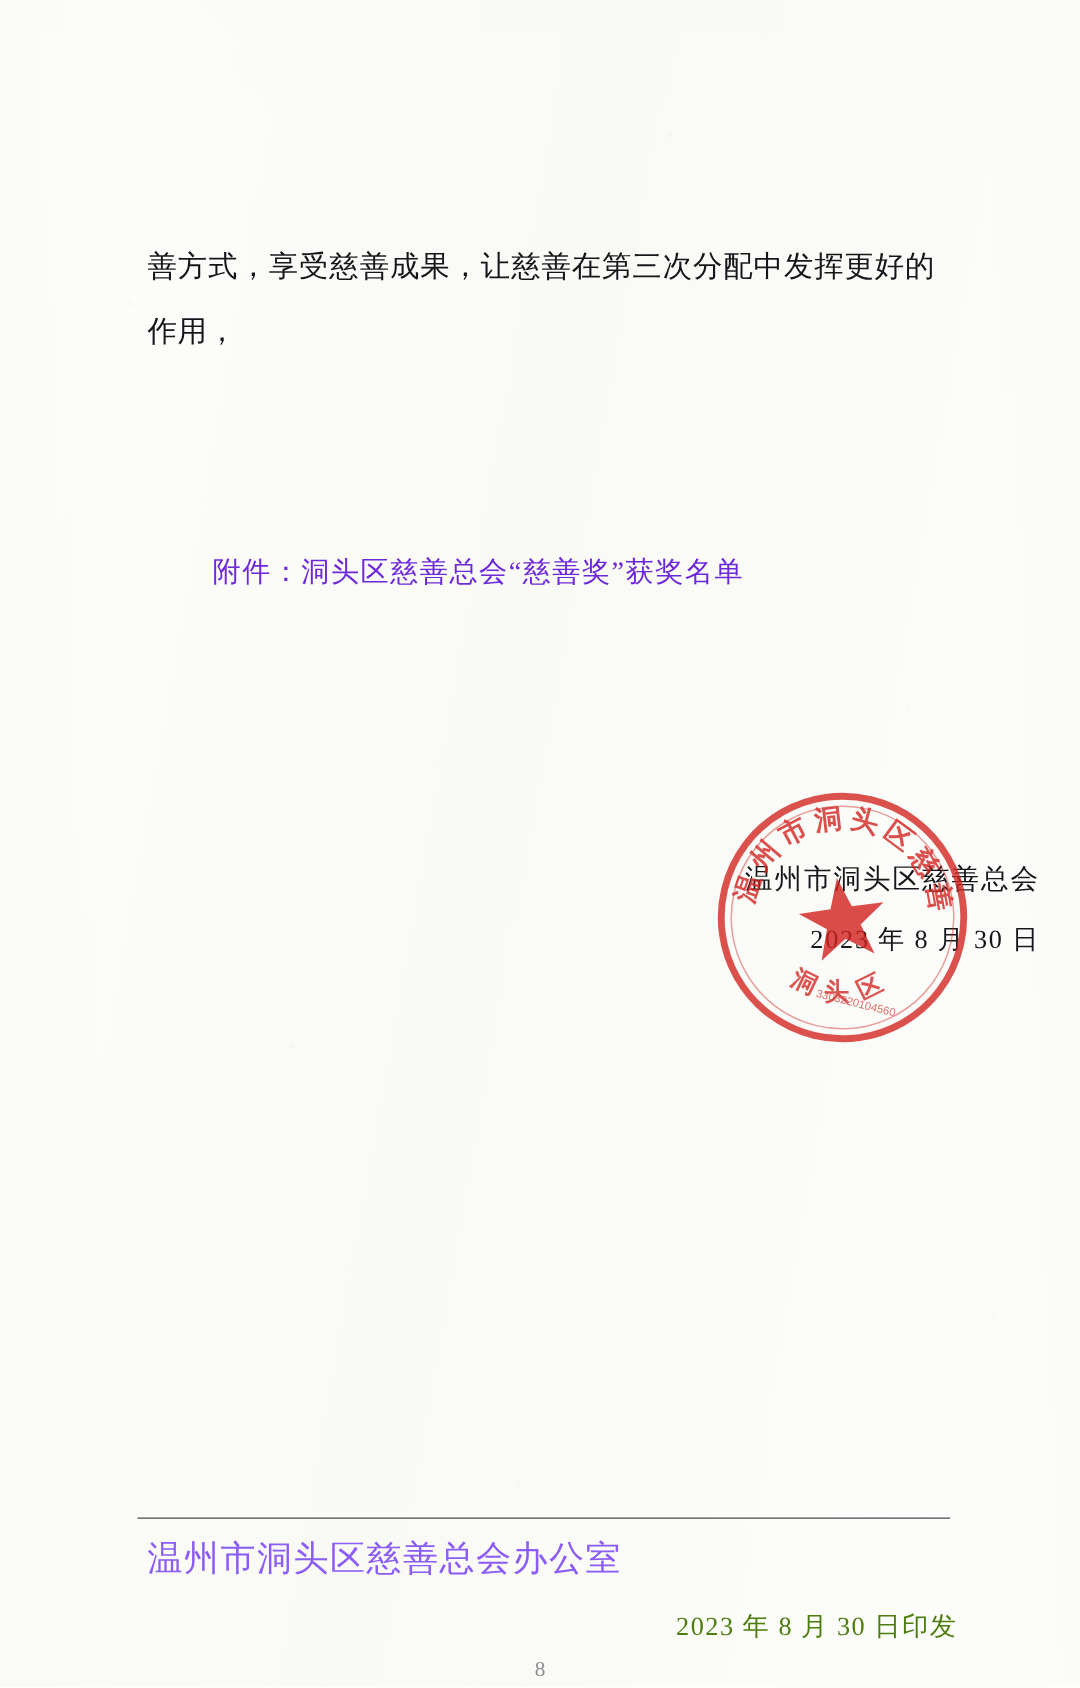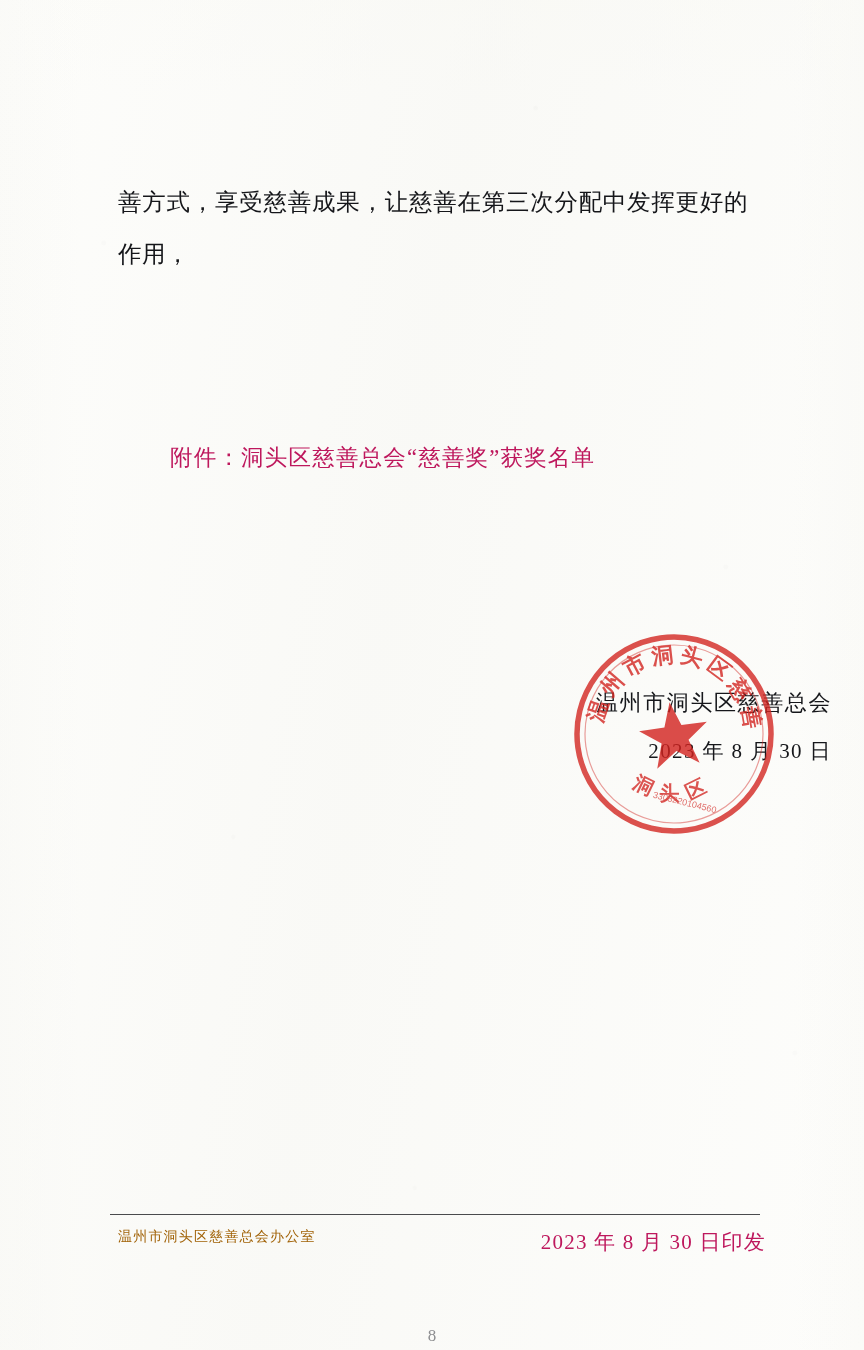--- a/index.html
+++ b/index.html
@@ -37,21 +37,21 @@
     pointer-events: none;
     background:
       linear-gradient(90deg, rgba(250,250,247,0.85) 0px, rgba(255,255,255,0) 80px),
       linear-gradient(270deg, rgba(250,250,247,0.75) 0px, rgba(255,255,255,0) 70px),
       linear-gradient(180deg, rgba(252,252,249,0.8) 0px, rgba(255,255,255,0) 90px);
   }
 
   .body-text {
     position: absolute;
     left: 118px;
-    top: 176px;
+    top: 188px;
     width: 630px;
     font-size: 23.5px;
     line-height: 52px;
     color: #15161a;
     letter-spacing: 0.4px;
     text-align: justify;
     font-family: "Liberation Serif", serif;
   }
   .body-text p {
     margin: 0;
@@ -59,21 +59,21 @@
   .body-text p + p {
     margin-top: 0px;
   }
 
   .attachment-line {
     position: absolute;
     left: 170px;
     top: 440px;
     font-size: 22.5px;
     line-height: 36px;
-    color: #be185d;
+    color: #6d28d9;
     letter-spacing: 1.2px;
     font-family: "Liberation Serif", serif;
   }
 
   .signature-block {
     position: absolute;
     right: 32px;
     top: 686px;
     text-align: right;
     color: #16171b;
@@ -113,33 +113,33 @@
     top: 1214px;
     width: 650px;
     height: 1px;
     background: #2a2b2f;
     opacity: 0.85;
   }
   .footer-left {
     position: absolute;
     left: 118px;
     top: 1228px;
-    font-size: 14px;
+    font-size: 28px;
     letter-spacing: 1.2px;
-    color: #a16207;
+    color: #8b5cf6;
     white-space: nowrap;
     font-family: "Liberation Serif", serif;
   }
   .footer-right {
     position: absolute;
     right: 98px;
-    top: 1228px;
+    top: 1287px;
     font-size: 21px;
     letter-spacing: 1.2px;
-    color: #be185d;
+    color: #4d7c0f;
     white-space: nowrap;
     font-family: "Liberation Serif", serif;
   }
   .page-number {
     position: absolute;
     left: 0;
     right: 0;
     top: 1326px;
     text-align: center;
     font-size: 17px;

